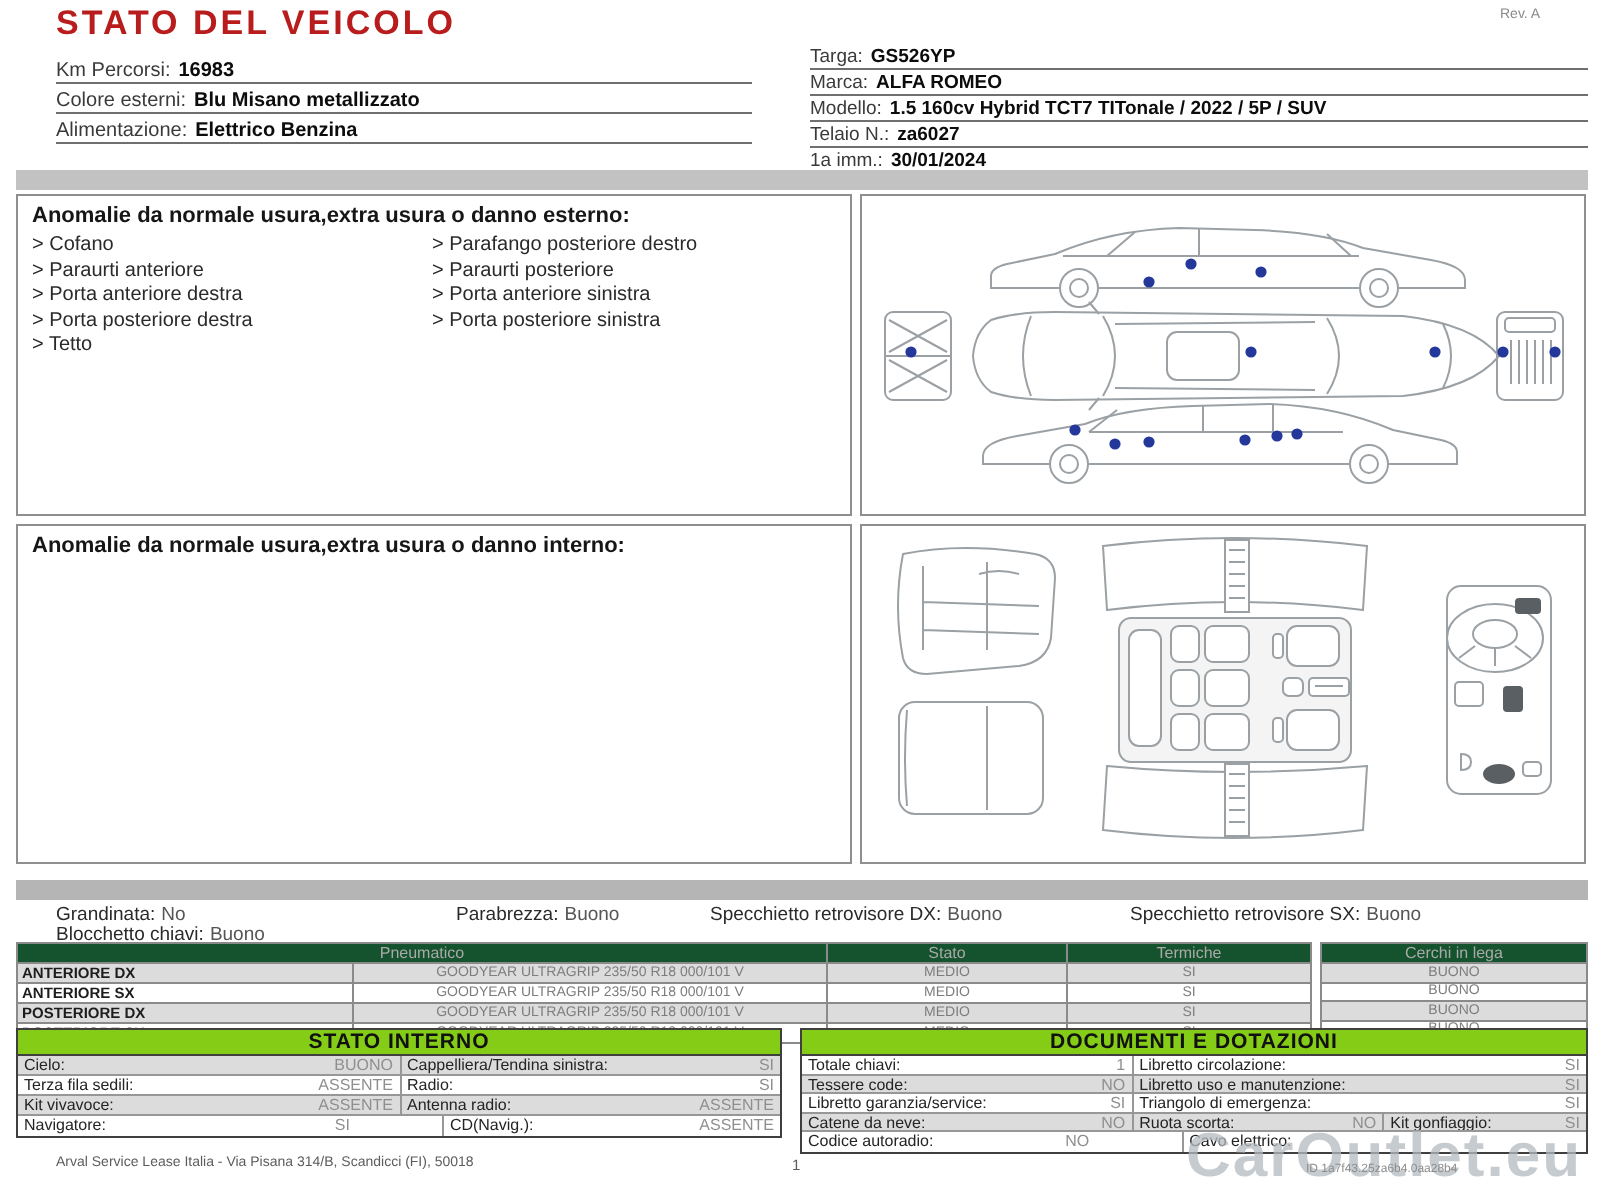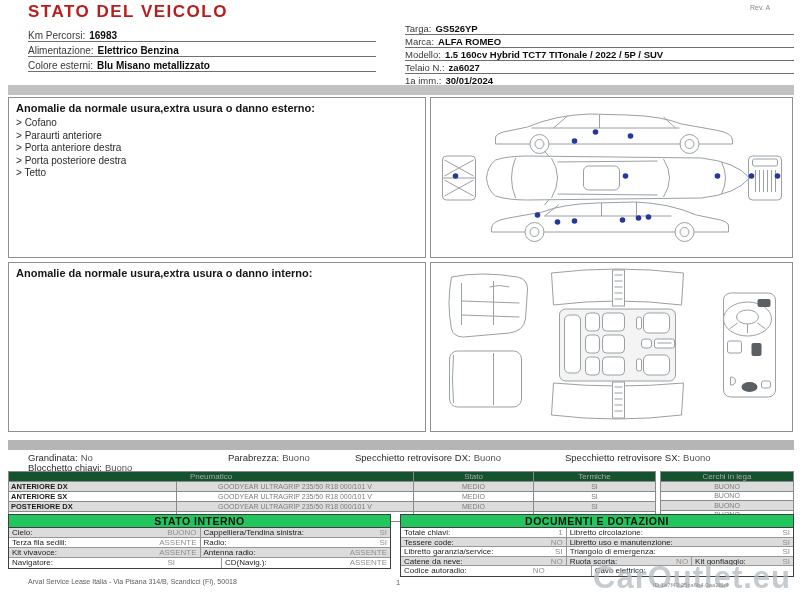--- a/index.html
+++ b/index.html
@@ -46,21 +46,21 @@
   table.ttab{position:absolute;border-collapse:collapse;table-layout:fixed;}
   table.ttab td{border:1px solid #8a8a8a;padding:0 2px;height:8.5px;overflow:hidden;white-space:nowrap;}
   table.ttab{border:1px solid #4a4a4a;}
   td.thead-cell{color:#a9a9a9;font-size:8px;text-align:center;height:10px;background:#14532d;}
   td.pos-cell{font-weight:bold;font-size:7.5px;color:#1d1d1d;}
   td.gv{color:#7d7d7d;font-size:7px;text-align:center;}
   tr.shaded{background:#dcdcdc;}
 
   
   .btable{position:absolute;border:1px solid #3f3f3f;background:#fff;box-sizing:border-box;}
-  .bhead{background:#22c55e;text-align:center;font-weight:bold;font-size:10.5px;
+  .bhead{background:#84cc16;text-align:center;font-weight:bold;font-size:10.5px;
          height:12px;line-height:12px;color:#111;border-bottom:1px solid #3f3f3f;letter-spacing:.5px;}
   .brow{display:flex;border-bottom:1px solid #979797;font-size:8px;box-sizing:border-box;}
   .brow:last-child{border-bottom:none;gap:43px;}
   .stato-t .brow{height:10px;line-height:10px;align-items:center;}
   .doc-t .brow{height:9.5px;line-height:9.5px;}
   .bhalf{display:flex;justify-content:space-between;width:50%;padding:0 3px;
          box-sizing:border-box;overflow:hidden;white-space:nowrap;}
   .bhalf + .bhalf{border-left:1px solid #979797;}
   .bhalf-split{padding:0;justify-content:flex-start;}
   .bsub{display:flex;justify-content:space-between;padding:0 3px;box-sizing:border-box;overflow:hidden;}
@@ -83,26 +83,26 @@
 
   <div class="doc-title">STATO DEL VEICOLO</div>
   <div class="rev">Rev. A</div>
 
   <div class="kv-block" style="left:28px;top:27px;width:348px;">
     <div class="kv-row">
       <span class="kv-label">Km Percorsi:</span>
       <span class="kv-value">16983</span>
     </div>
     <div class="kv-row">
+      <span class="kv-label">Colore esterni:</span>
+      <span class="kv-value">Blu Misano metallizzato</span>
+    </div>
+    <div class="kv-row">
       <span class="kv-label">Alimentazione:</span>
       <span class="kv-value">Elettrico Benzina</span>
-    </div>
-    <div class="kv-row">
-      <span class="kv-label">Colore esterni:</span>
-      <span class="kv-value">Blu Misano metallizzato</span>
     </div>
   </div>
 
   <div class="kv-block kv-right" style="left:405px;top:22px;width:389px;">
     <div class="kv-row">
       <span class="kv-label">Targa:</span>
       <span class="kv-value">GS526YP</span>
     </div>
     <div class="kv-row">
       <span class="kv-label">Marca:</span>
@@ -126,20 +126,26 @@
 
   <div class="panel" style="left:8px;top:97px;width:418px;height:161px;">
     <div class="panel-title">Anomalie da normale usura,extra usura o danno esterno:</div>
     <div class="anom-cols">
       <ul class="anom-col-left">
         <li>Cofano</li>
         <li>Paraurti anteriore</li>
         <li>Porta anteriore destra</li>
         <li>Porta posteriore destra</li>
         <li>Tetto</li>
+      </ul>
+      <ul>
+        <li>Parafango posteriore destro</li>
+        <li>Paraurti posteriore</li>
+        <li>Porta anteriore sinistra</li>
+        <li>Porta posteriore sinistra</li>
       </ul>
     </div>
   </div>
 
   <div class="panel" style="left:430px;top:97px;width:363px;height:161px;">
     <svg width="361" height="158" viewBox="0 0 360 158">
 
       <g>
         <path class="ln" d="M64,46 L64,40 Q64,36 72,34 L96,29 Q124,17 158,16 L196,17 Q230,18 250,26 L284,32 Q301,35 301,42 L301,46 Z"></path>
         <path class="ln" d="M100,30 L248,30 M136,18 L122,30 M168,16.5 L168,30 M232,19 L244,30"></path>

